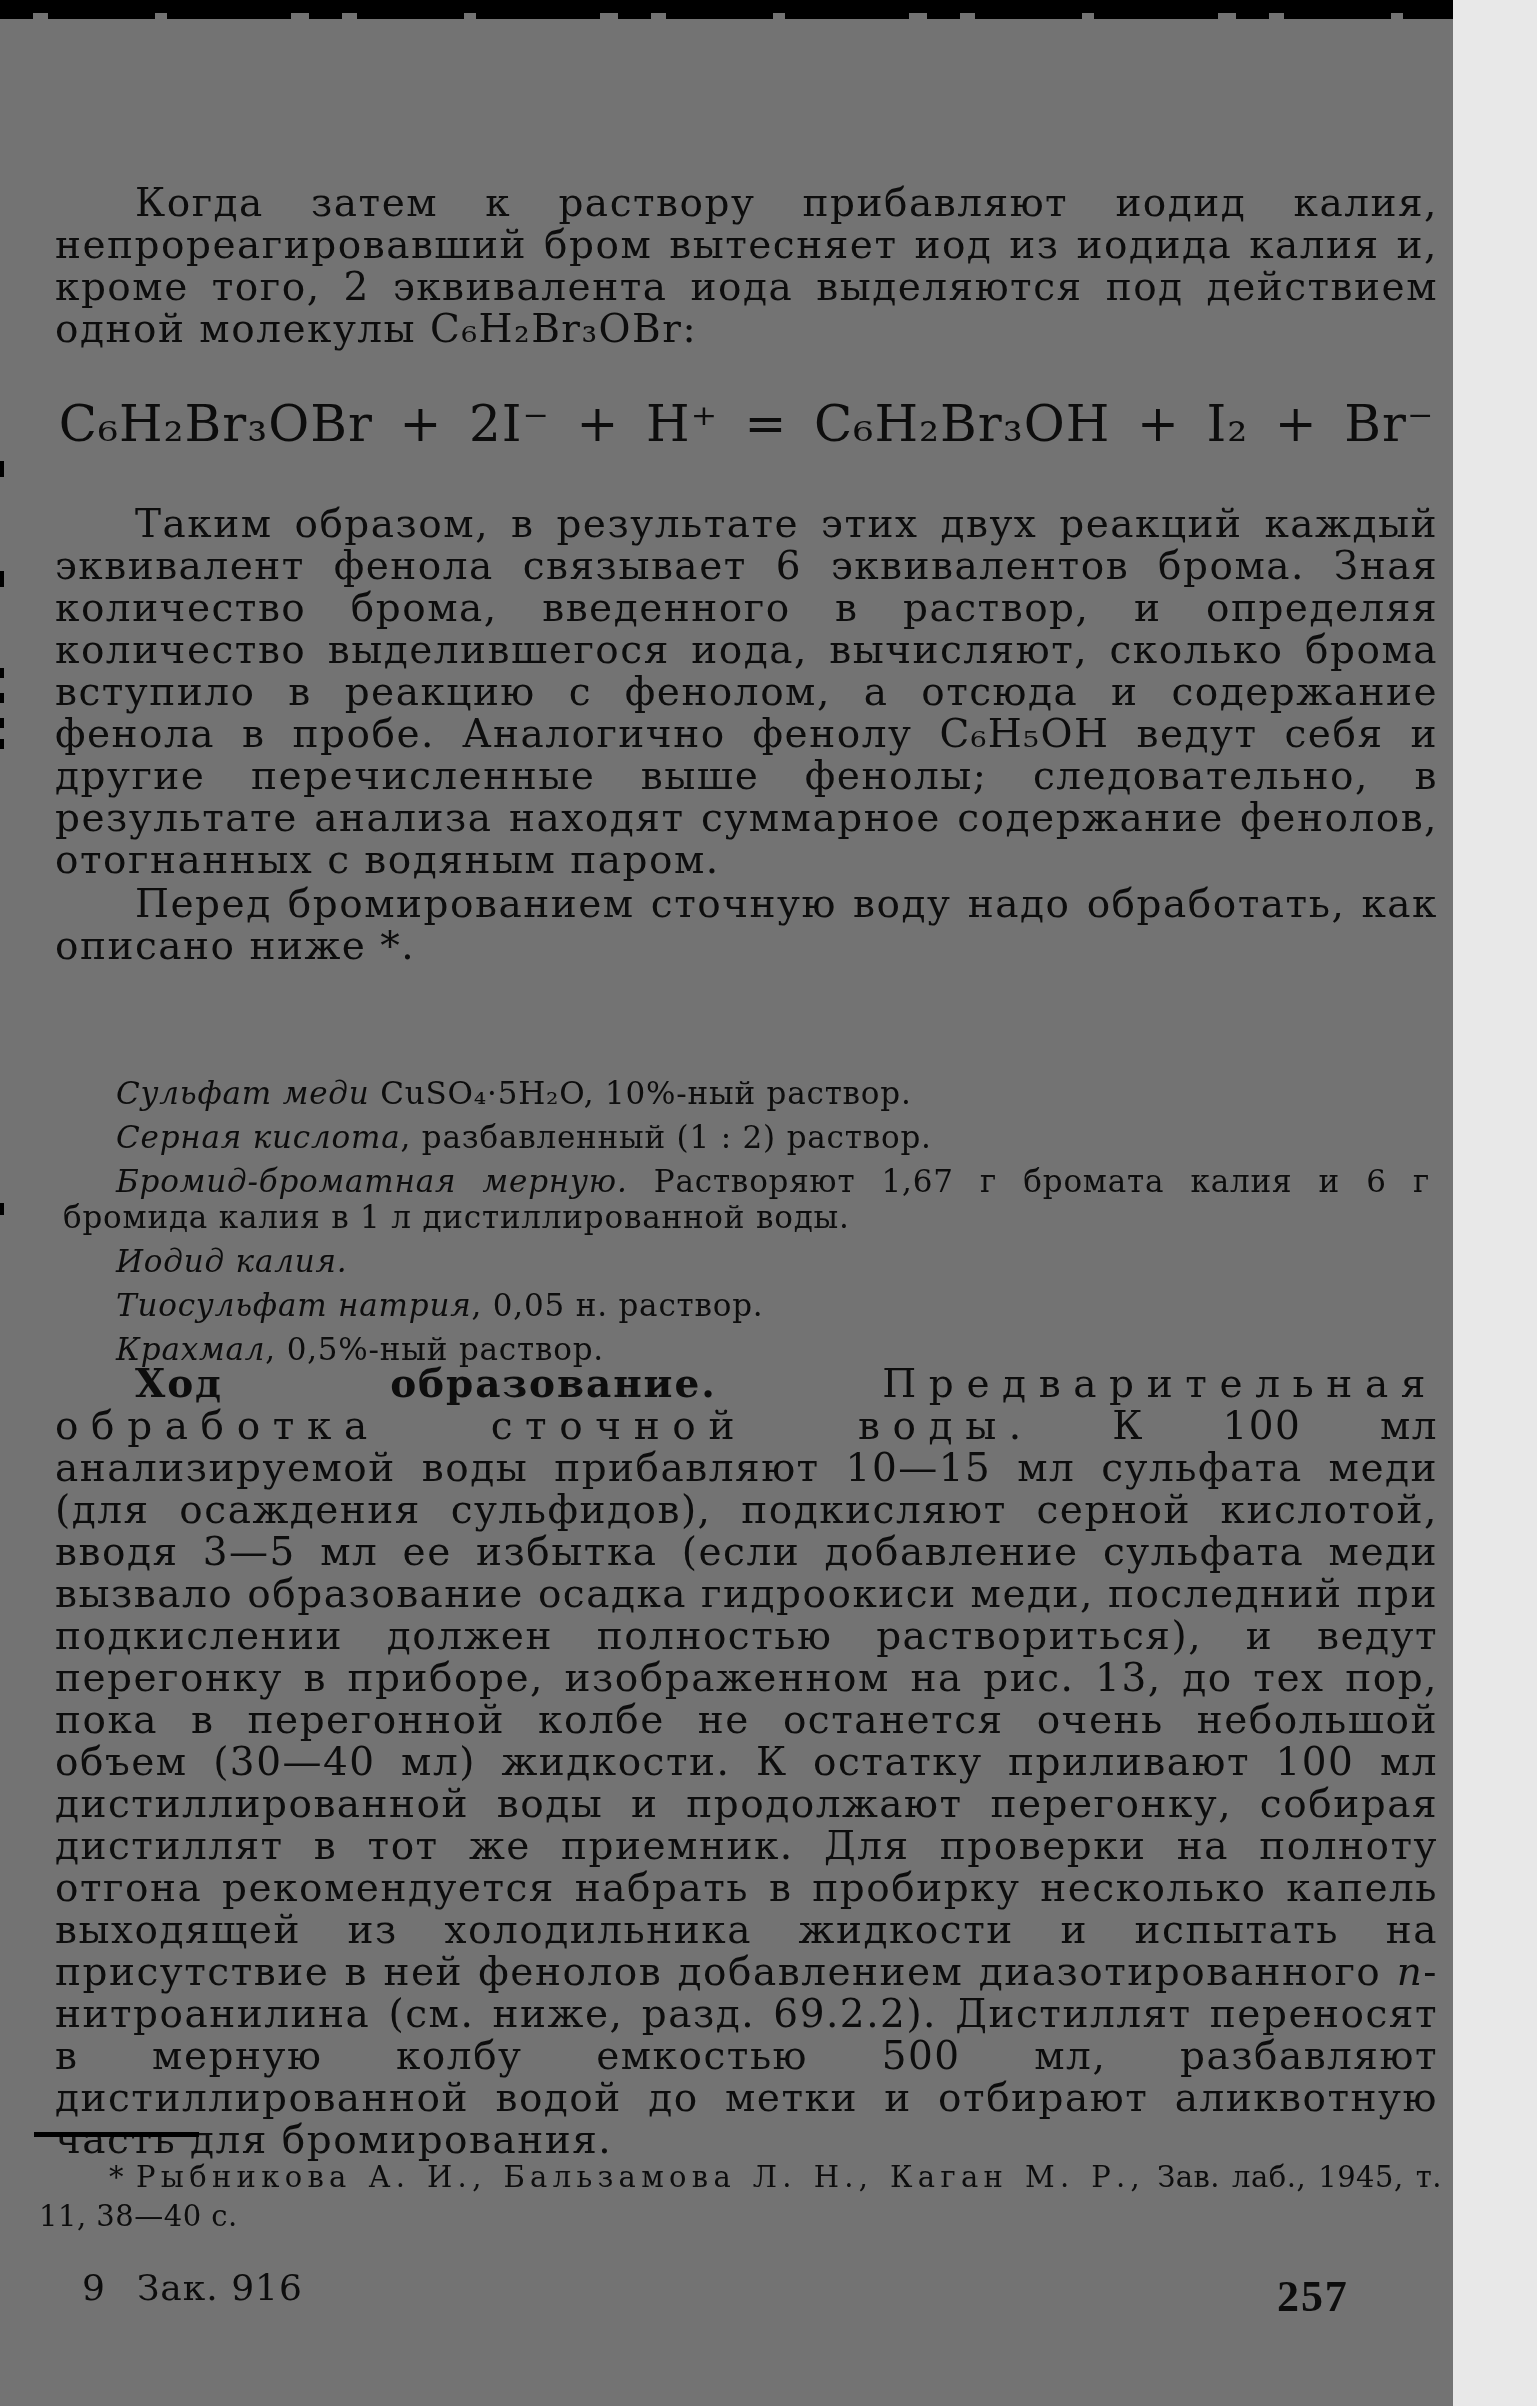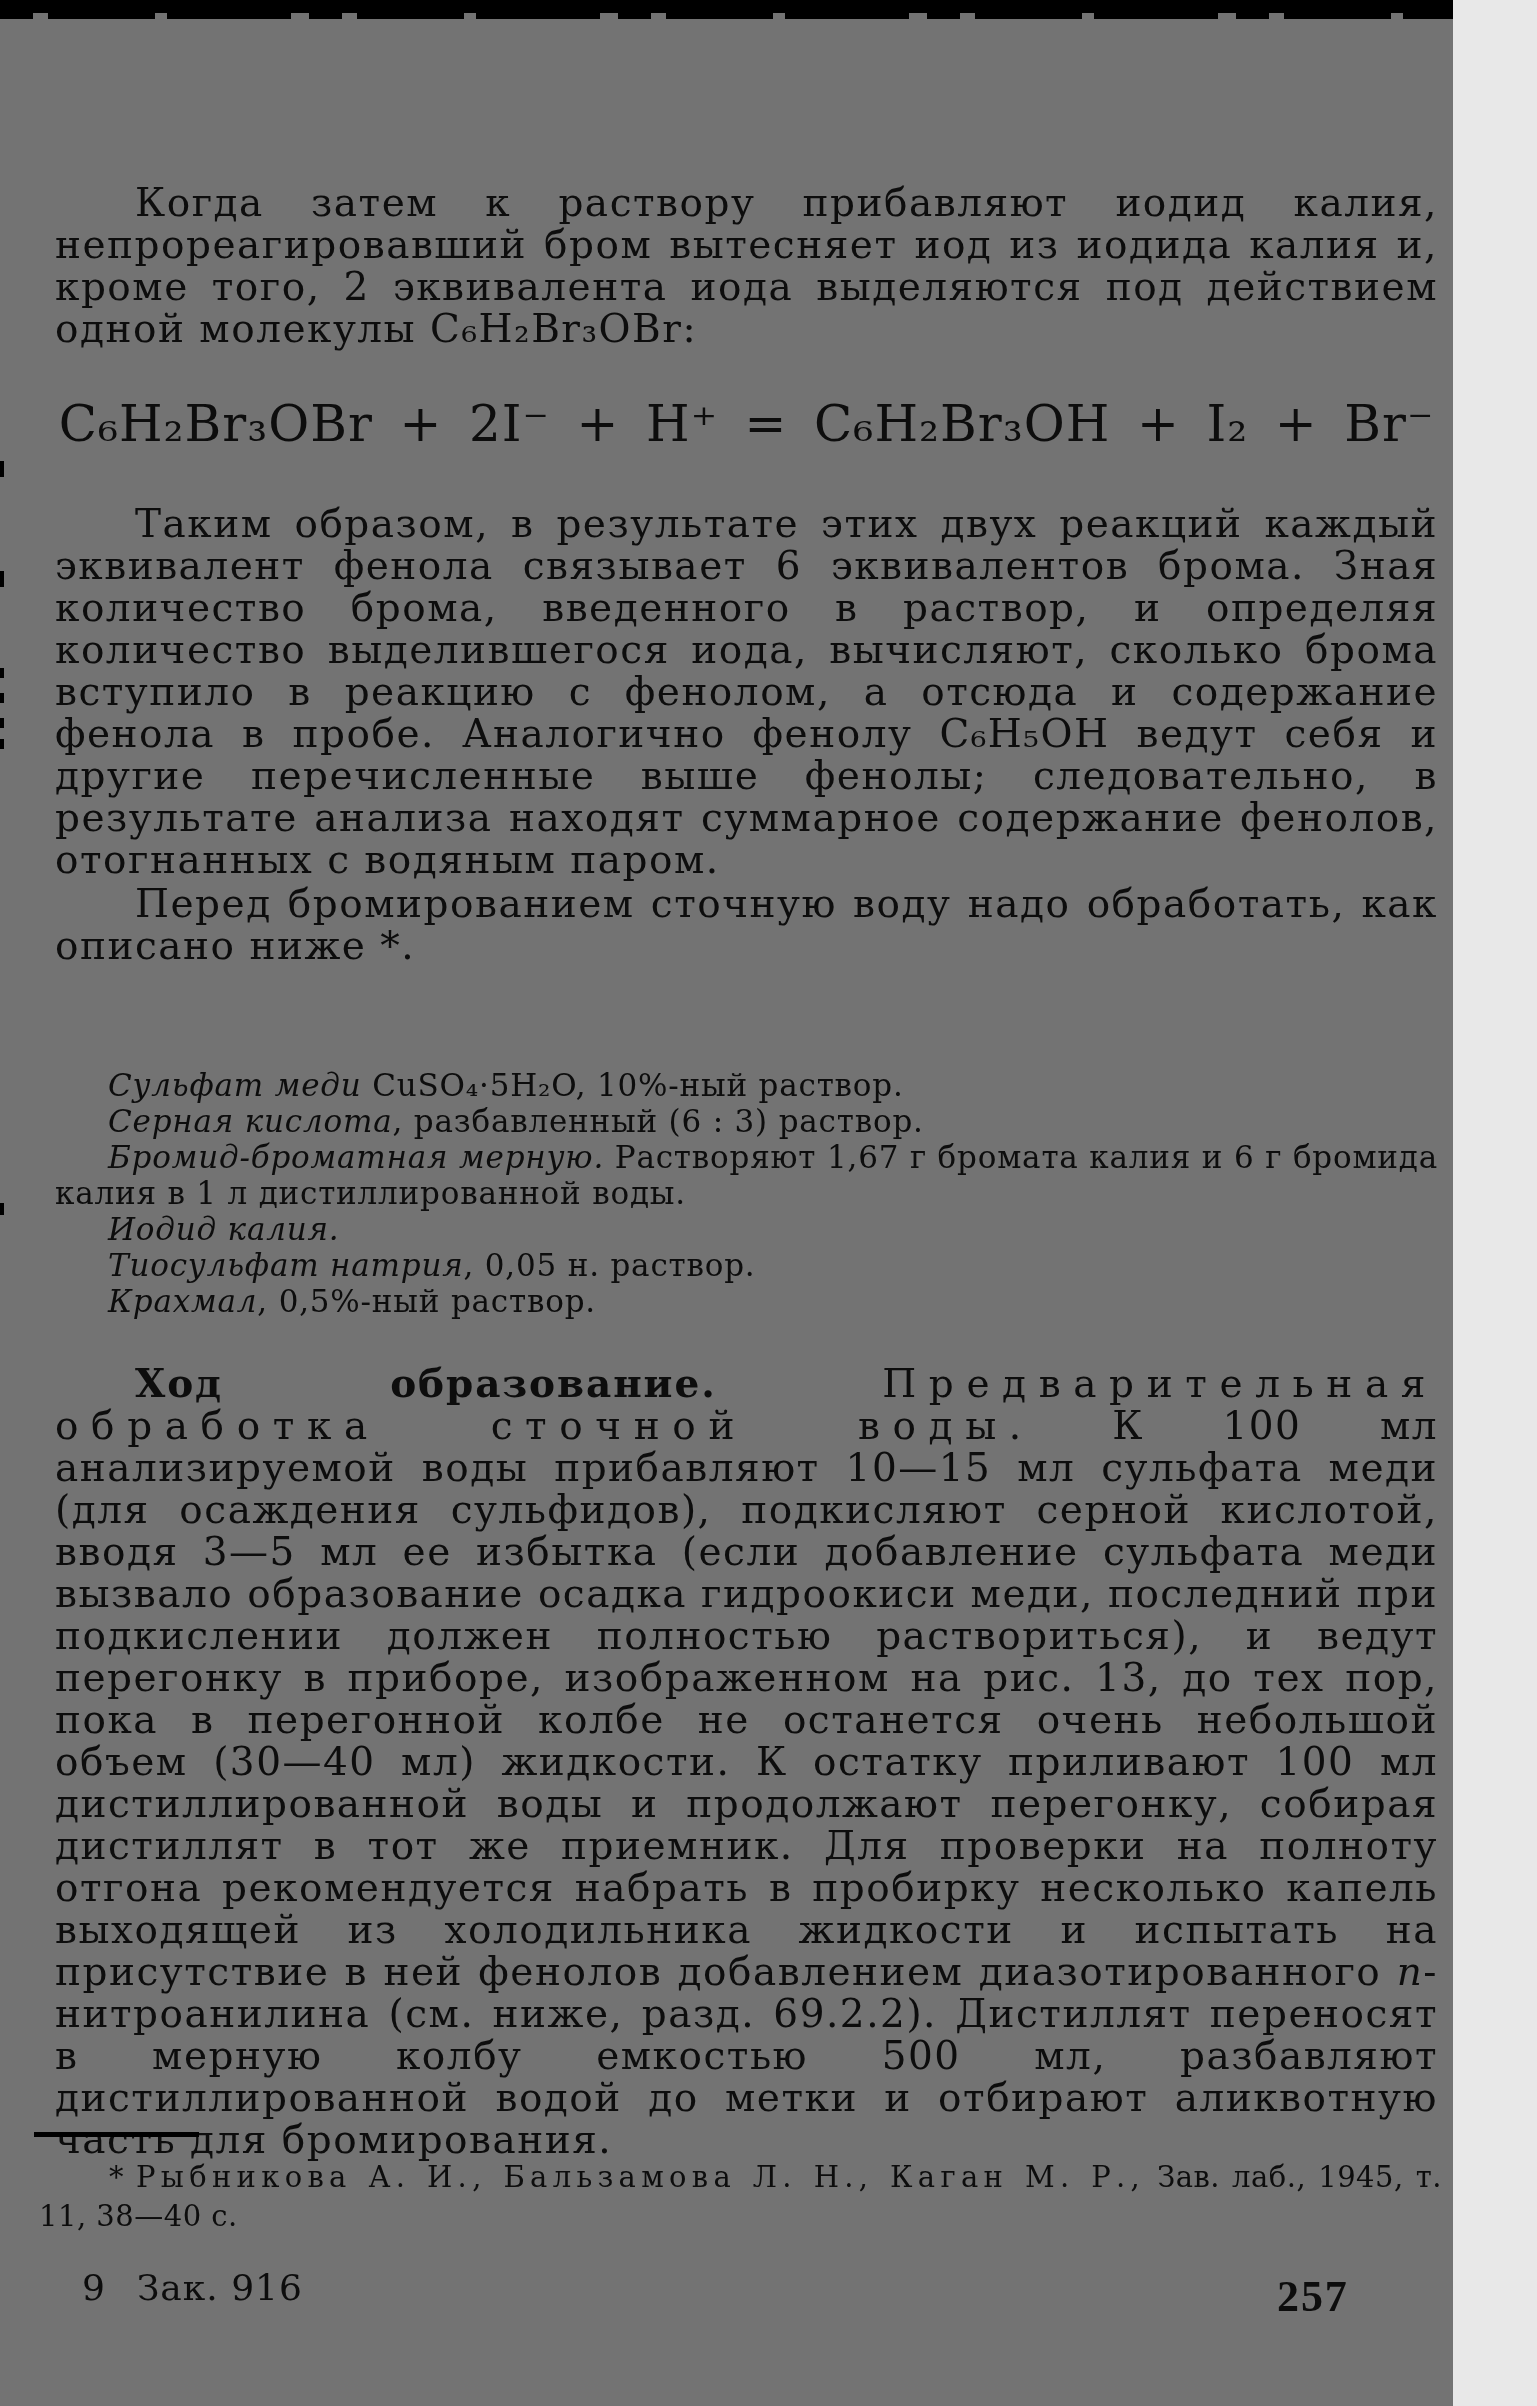--- a/index.html
+++ b/index.html
@@ -45,21 +45,21 @@
     font-size:32px;line-height:39px;
     font-weight:bold;font-style:italic;
     letter-spacing:1px;
   }
   .reagents{top:1067px;}
   .reagent{
     font-size:31px;line-height:36px;
     letter-spacing:0.8px;
     text-align:justify;
     text-indent:53px;
-    margin:0;
+    margin:8px;
     hyphens:auto;-webkit-hyphens:auto;
   }
   .reagent i{font-style:italic;}
   .procedure{top:1362px;}
   .lead-bold{font-weight:bold;letter-spacing:1.9px;}
   .lead-spaced{letter-spacing:12.6px;word-spacing:21.3px;}
   .fn-rule{position:absolute;left:34px;top:2132px;width:165px;height:4.9px;background:#000;}
   .footnote{
     position:absolute;left:39px;top:2158px;width:1403px;
     font-size:29px;line-height:39px;
@@ -95,21 +95,21 @@
 
   <p class="block equation">C₆H₂Br₃OBr + 2I⁻ + H⁺ = C₆H₂Br₃OH + I₂ + Br⁻</p>
 
   <p class="block body-text indent p2">Таким образом, в результате этих двух реакций каждый эквивалент фенола связывает 6 эквивалентов брома. Зная количество брома, введенного в раствор, и определяя количество выделившегося иода, вычисляют, сколько брома вступило в реакцию с фенолом, а отсюда и содержание фенола в пробе. Аналогично фенолу C₆H₅OH ведут себя и другие перечисленные выше фенолы; следовательно, в результате анализа находят суммарное содержание фенолов, отогнанных с водяным паром.</p>
 
   <p class="block body-text indent p3">Перед бромированием сточную воду надо обработать, как описано ниже *.</p>
 
 
   <div class="block reagents">
     <p class="reagent"><i>Сульфат меди</i><span> CuSO₄·5H₂O, 10%-ный раствор.</span></p>
-    <p class="reagent"><i>Серная кислота</i><span>, разбавленный (6 : 3) раствор.</span></p>
+    <p class="reagent"><i>Серная кислота</i><span>, разбавленный (1 : 2) раствор.</span></p>
     <p class="reagent"><i>Бромид-броматная мерную.</i><span> Растворяют 1,67 г бромата калия и 6 г бромида калия в 1 л дистиллированной воды.</span></p>
     <p class="reagent"><i>Иодид калия.</i><span></span></p>
     <p class="reagent"><i>Тиосульфат натрия</i><span>, 0,05 н. раствор.</span></p>
     <p class="reagent"><i>Крахмал</i><span>, 0,5%-ный раствор.</span></p>
   </div>
 
   <p class="block body-text indent procedure">
     <b class="lead-bold">Ход образование.</b>
     <span class="lead-spaced">Предварительная обработка сточной воды.</span>
     <span>К 100 мл анализируемой воды прибавляют 10—15 мл сульфата меди (для осаждения сульфидов), подкисляют серной кислотой, вводя 3—5 мл ее избытка (если добавление сульфата меди вызвало образование осадка гидроокиси меди, последний при подкислении должен полностью раствориться), и ведут перегонку в приборе, изображенном на рис. 13, до тех пор, пока в перегонной колбе не останется очень небольшой объем (30—40 мл) жидкости. К остатку приливают 100 мл дистиллированной воды и продолжают перегонку, собирая дистиллят в тот же приемник. Для проверки на полноту отгона рекомендуется набрать в пробирку несколько капель выходящей из холодильника жидкости и испытать на присутствие в ней фенолов добавлением диазотированного </span><i>n</i><span>-нитроанилина (см. ниже, разд. 69.2.2). Дистиллят переносят в мерную колбу емкостью 500 мл, разбавляют дистиллированной водой до метки и отбирают аликвотную часть для бромирования.</span>

